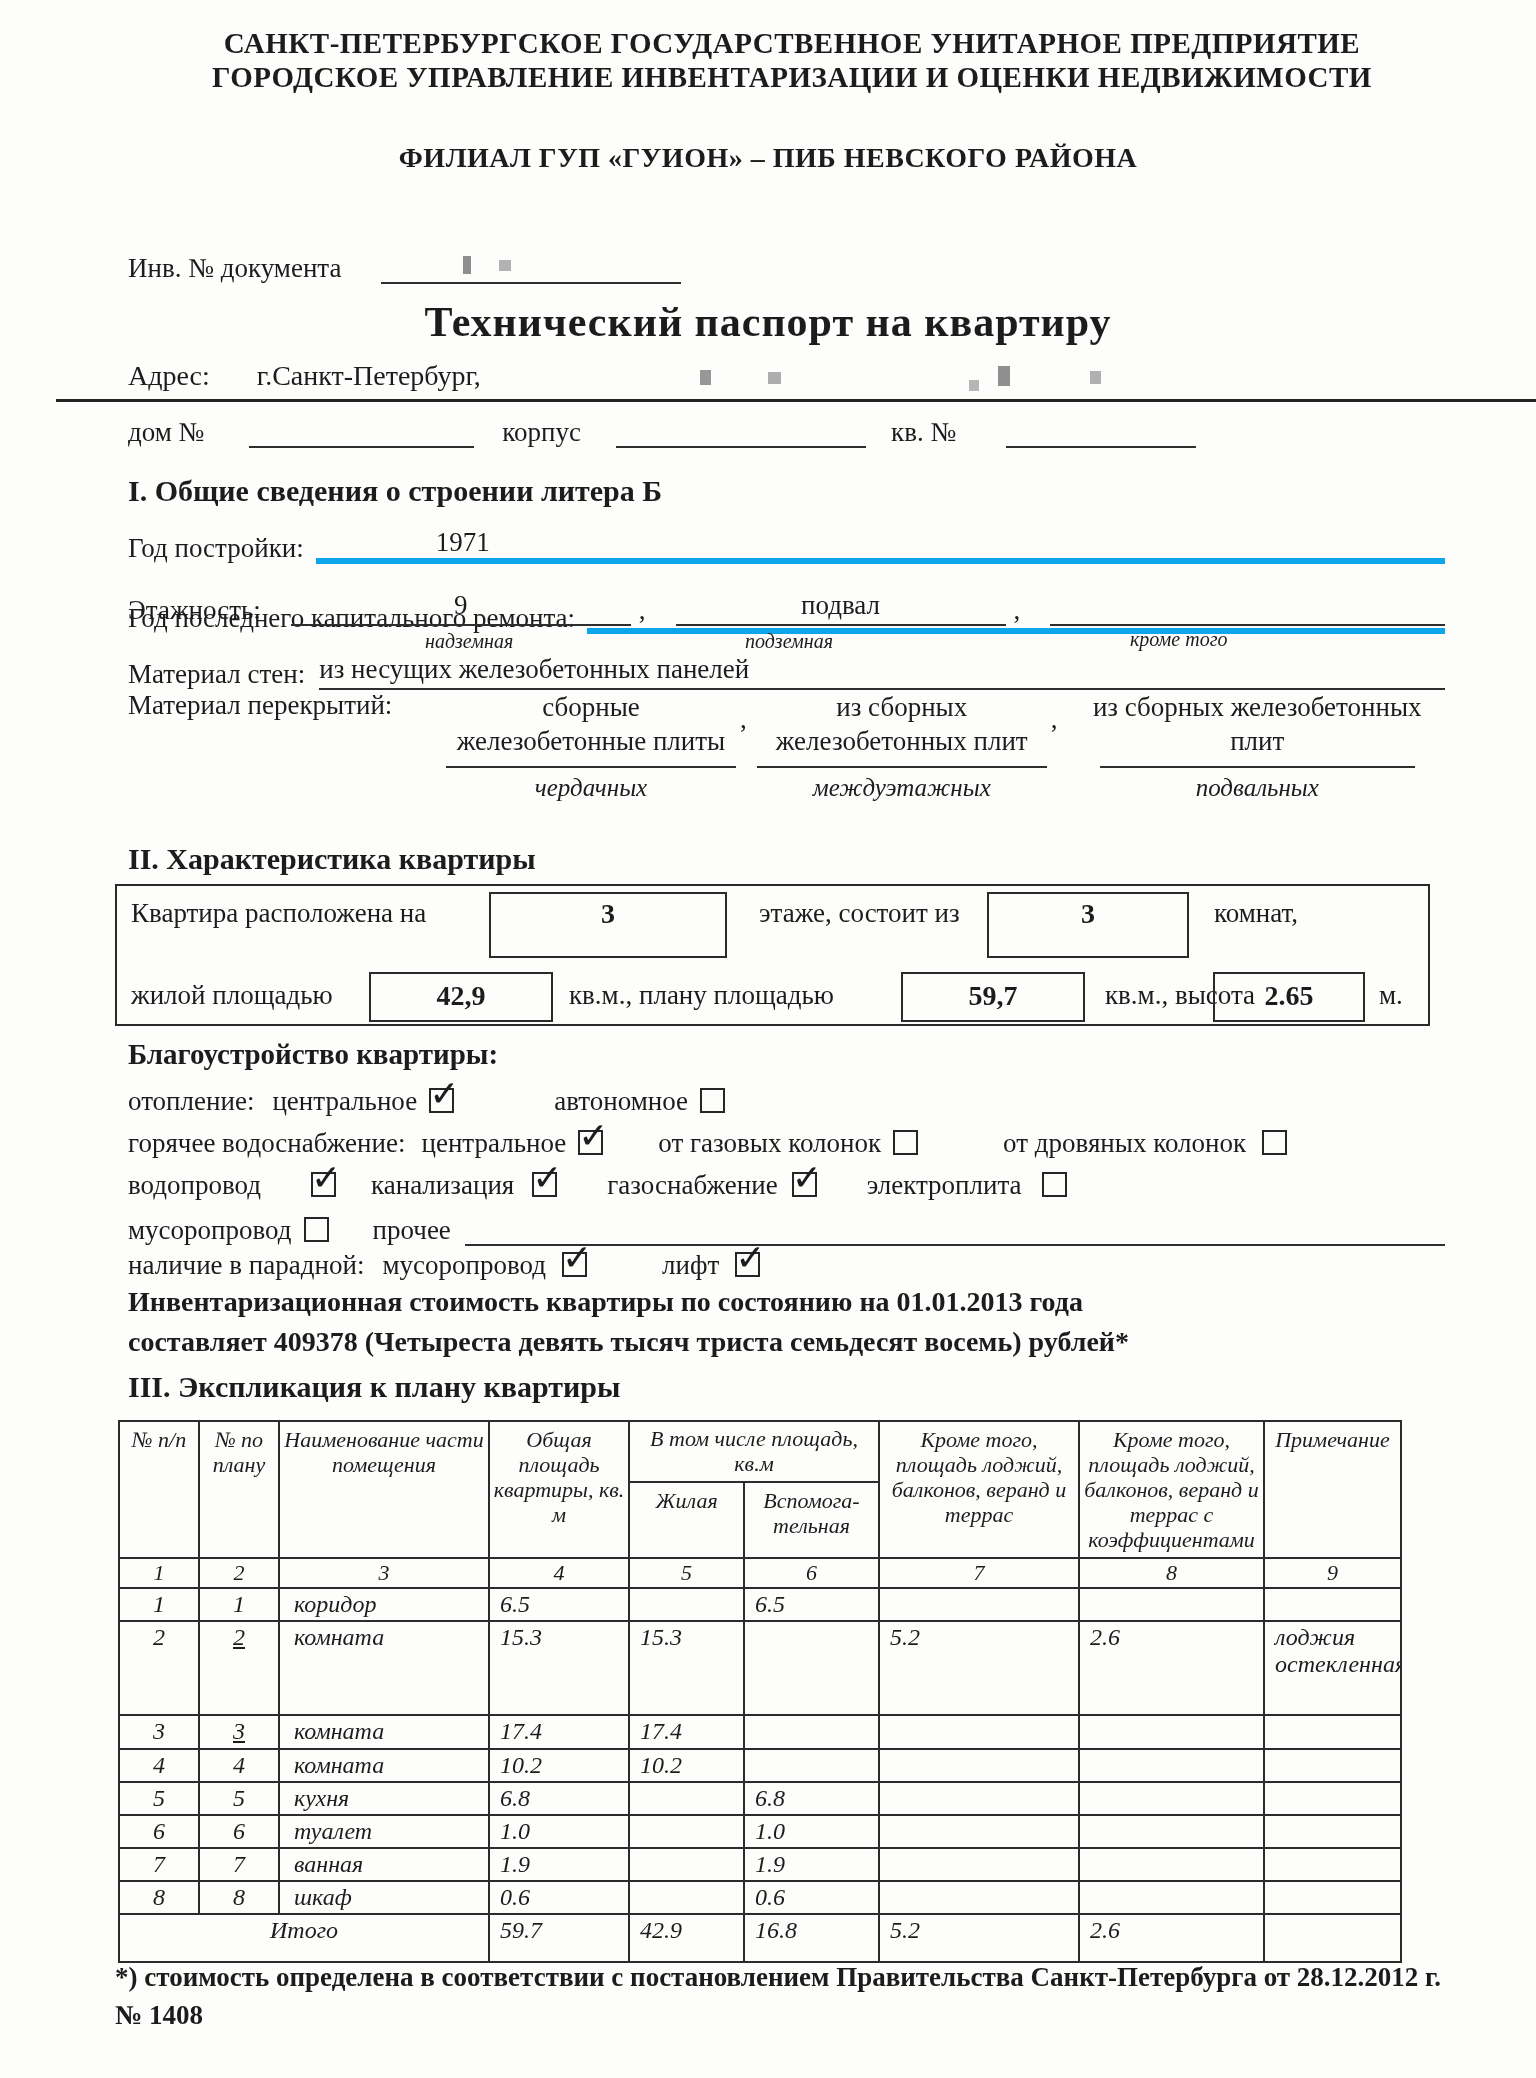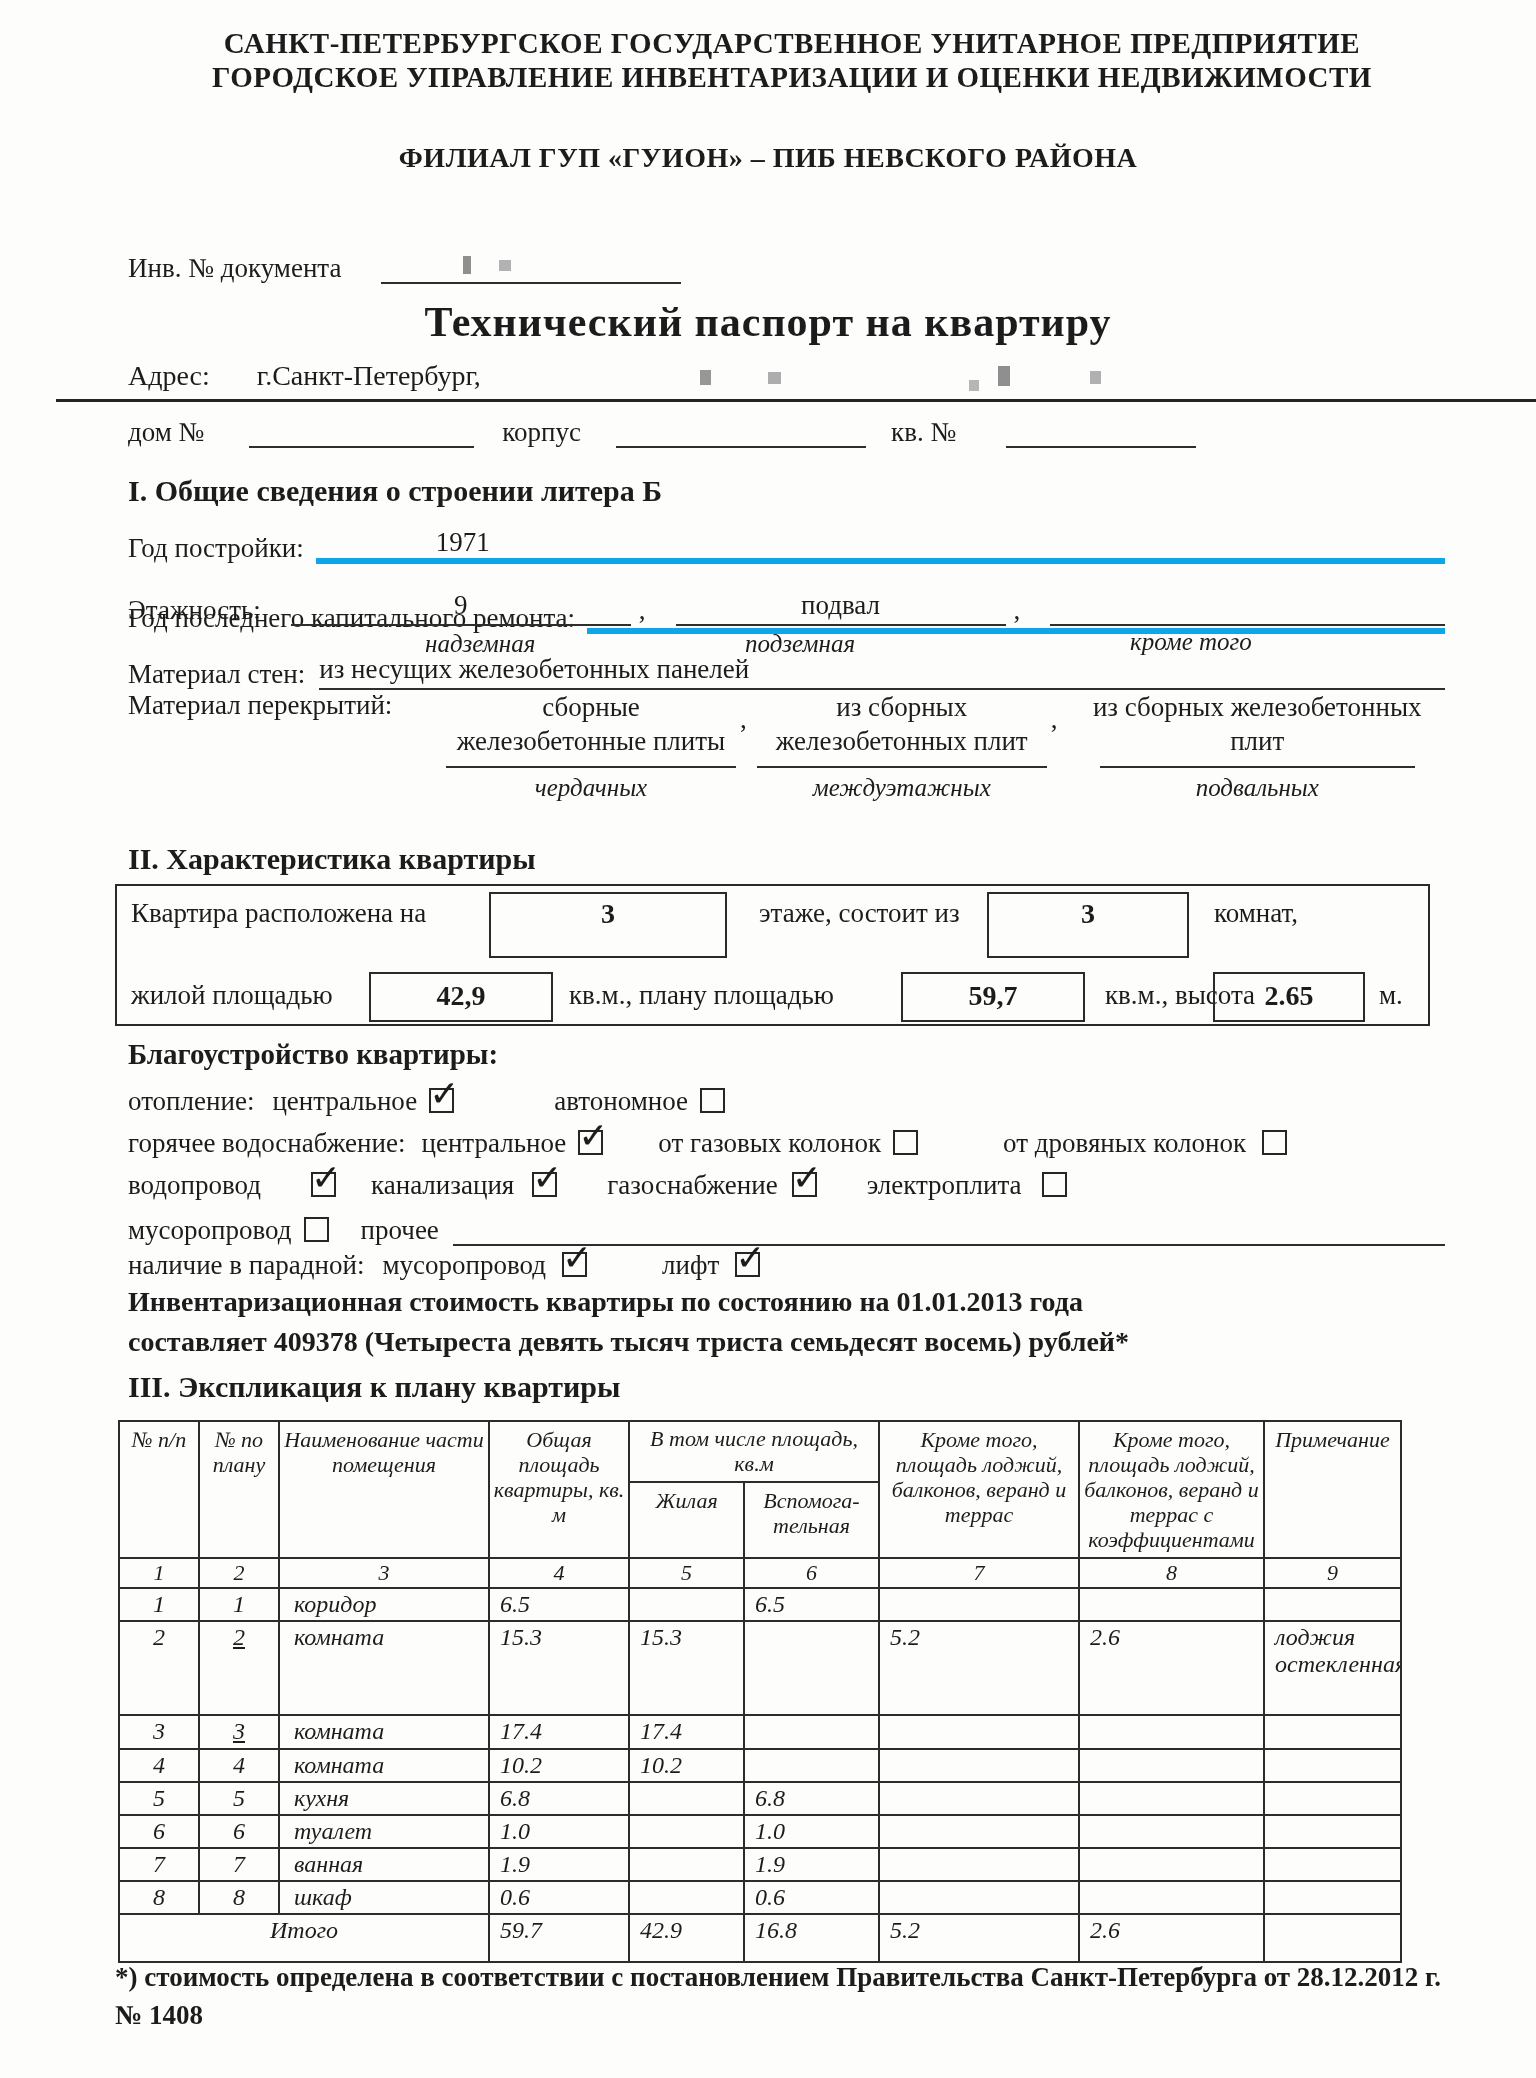--- a/index.html
+++ b/index.html
@@ -42,21 +42,21 @@
   .frow{display:flex;align-items:flex-end;left:128px;width:1317px;font-size:27px;}
   .frow .lbl{white-space:nowrap;}
   .fblank{flex:1;border-bottom:6px solid #0ea5e9;height:34px;position:relative;margin-left:12px;}
   .fblank .val{position:absolute;left:120px;bottom:0;}
   .y-year{top:524px;} .y-repair{top:558px;margin-top:36px;} .y-floors{top:590px;}
   .bl-fix{border-bottom:2px solid #2e2e2e;height:34px;position:relative;text-align:center;}
   .bl1{width:340px;margin-left:30px;}
   .bl2{width:330px;margin-left:30px;}
   .bl3{flex:1;margin-left:30px;}
   .comma{margin-left:8px;}
-  .note{font-style:italic;font-size:25px;}
+  .note{font-style:italic;font-size:20px;}
   .y-walls{top:654px;}
   .wall-blank{flex:1;border-bottom:2px solid #2e2e2e;height:34px;margin-left:14px;white-space:nowrap;}
 
   
   .slabs{top:690px;left:128px;width:1317px;display:flex;align-items:flex-start;font-size:27px;}
   .slabs .lbl{width:300px;flex:none;}
   .slab{display:flex;flex-direction:column;}
   .slab .txt{text-align:center;line-height:34px;}
   .slab .ul{border-bottom:2px solid #2e2e2e;margin-top:auto;}
   .slab .snote{font-style:italic;font-size:25px;text-align:center;padding-top:6px;}
@@ -77,21 +77,21 @@
   .ib4{left:784px;top:86px;width:180px;height:46px;line-height:44px;}
   .ib5{left:1096px;top:86px;width:148px;height:46px;line-height:44px;}
 
   
   .bl-head{top:1038px;left:128px;font-weight:bold;font-size:29px;}
   .am-row{left:128px;font-size:27px;white-space:nowrap;display:flex;align-items:flex-end;width:1317px;}
   .am1{top:1086px;} .am2{top:1128px;font-family:Liberation Serif, serif;} .am3{top:1170px;} .am4{top:1210px;} .am5{top:1250px;}
   .cb{display:inline-block;width:21px;height:21px;border:2px solid #262626;position:relative;margin-left:12px;flex:none;margin-bottom:4px;}
   .cb.checked::after{content:"✓";position:absolute;left:-2px;top:-17px;font-size:36px;color:#1d1d1d;}
   .g14{margin-left:14px;} .g16{margin-left:16px;} .g18{margin-left:18px;} .g20{margin-left:20px;}
-  .g32{margin-left:32px;} .g35{margin-left:35px;} .g50{margin-left:50px;} .g55{margin-left:55px;}
+  .g32{margin-left:44px;} .g35{margin-left:35px;} .g50{margin-left:50px;} .g55{margin-left:55px;}
   .g75{margin-left:75px;} .g85{margin-left:85px;} .g100{margin-left:100px;}
   .proch-blank{flex:1;border-bottom:2px solid #2e2e2e;height:34px;margin-left:14px;}
 
   
   .val-line{left:128px;font-weight:bold;font-size:28px;white-space:nowrap;}
   .v1{top:1286px;} .v2{top:1326px;}
 
   
   .expl{position:absolute;top:1420px;left:118px;width:1282px;border-collapse:collapse;table-layout:fixed;font-style:italic;}
   .expl th,.expl td{border:2px solid #2c2c2c;font-weight:normal;overflow:hidden;}

